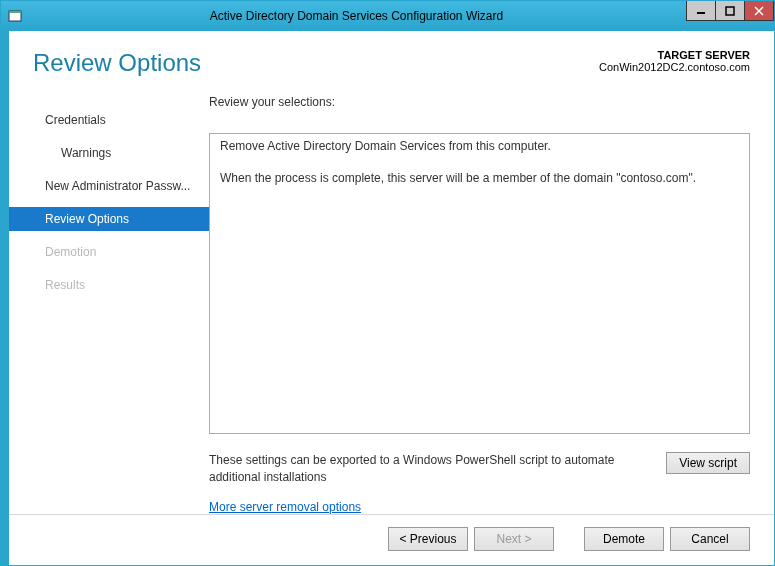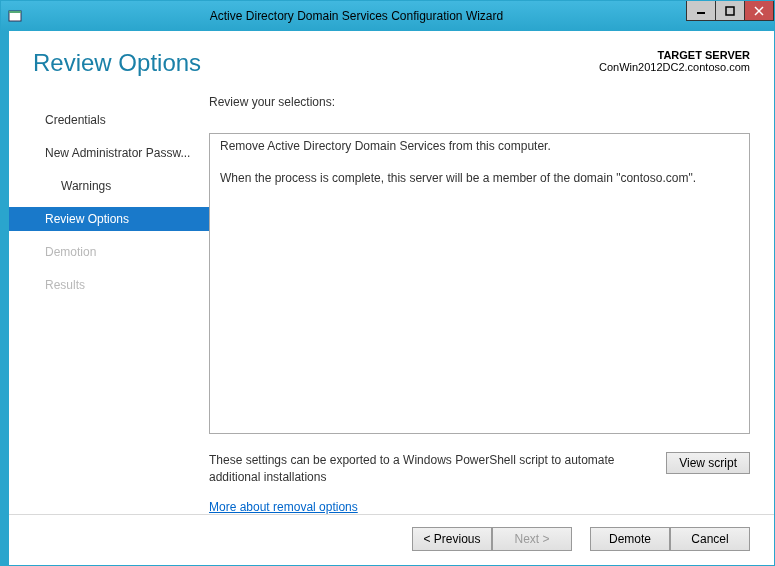--- a/index.html
+++ b/index.html
@@ -143,20 +143,21 @@
       cursor: default;
       font-family: inherit;
     }
     .btn:disabled { color: #9a9a9a; }
     .link { color: #0066cc; font-size: 12px; margin-top: 14px; display: inline-block; }
     .footer {
       border-top: 1px solid #d9d9d9;
       padding: 12px 24px 14px 24px;
       display: flex;
       justify-content: flex-end;
+      gap: 6px;
       background: #fff;
     }
     .footer .btn { min-width: 80px; padding: 4px 10px; }
     .gap { width: 18px; }
   </style>
 </head>
 <body>
 
 <div class="window">
 
@@ -196,41 +197,41 @@
         <div class="page-title">Review Options</div>
         <div class="target-box">
           <div class="target-label">TARGET SERVER</div>
           <div class="target-name">ConWin2012DC2.contoso.com</div>
         </div>
       </div>
 
       <div class="main-row">
         <div class="sidebar">
           <div class="side-item">Credentials</div>
+          <div class="side-item sub">Warnings</div>
           <div class="side-item">New Administrator Passw...</div>
-          <div class="side-item sub">Warnings</div>
           <div class="side-item active">Review Options</div>
           <div class="side-item disabled">Demotion</div>
           <div class="side-item disabled">Results</div>
         </div>
 
         <div class="main-panel">
           <div class="review-label">Review your selections:</div>
           <div class="review-box">
             <div>Remove Active Directory Domain Services from this computer.</div>
             <div style="height:14px"></div>
             <div>When the process is complete, this server will be a member of the domain "contoso.com".</div>
           </div>
 
           <div class="export-row">
             <div class="export-text">These settings can be exported to a Windows PowerShell script to automate additional installations</div>
             <button class="btn">View script</button>
           </div>
 
-          <a class="link" href="#">More about removal options</a>
+          <a class="link" href="#">More server removal options</a>
         </div>
       </div>
 
       <div class="footer">
         <button class="btn">&lt; Previous</button>
         <button class="btn" disabled="">Next &gt;</button>
         <span class="gap"></span>
         <button class="btn">Demote</button>
         <button class="btn">Cancel</button>
       </div>

